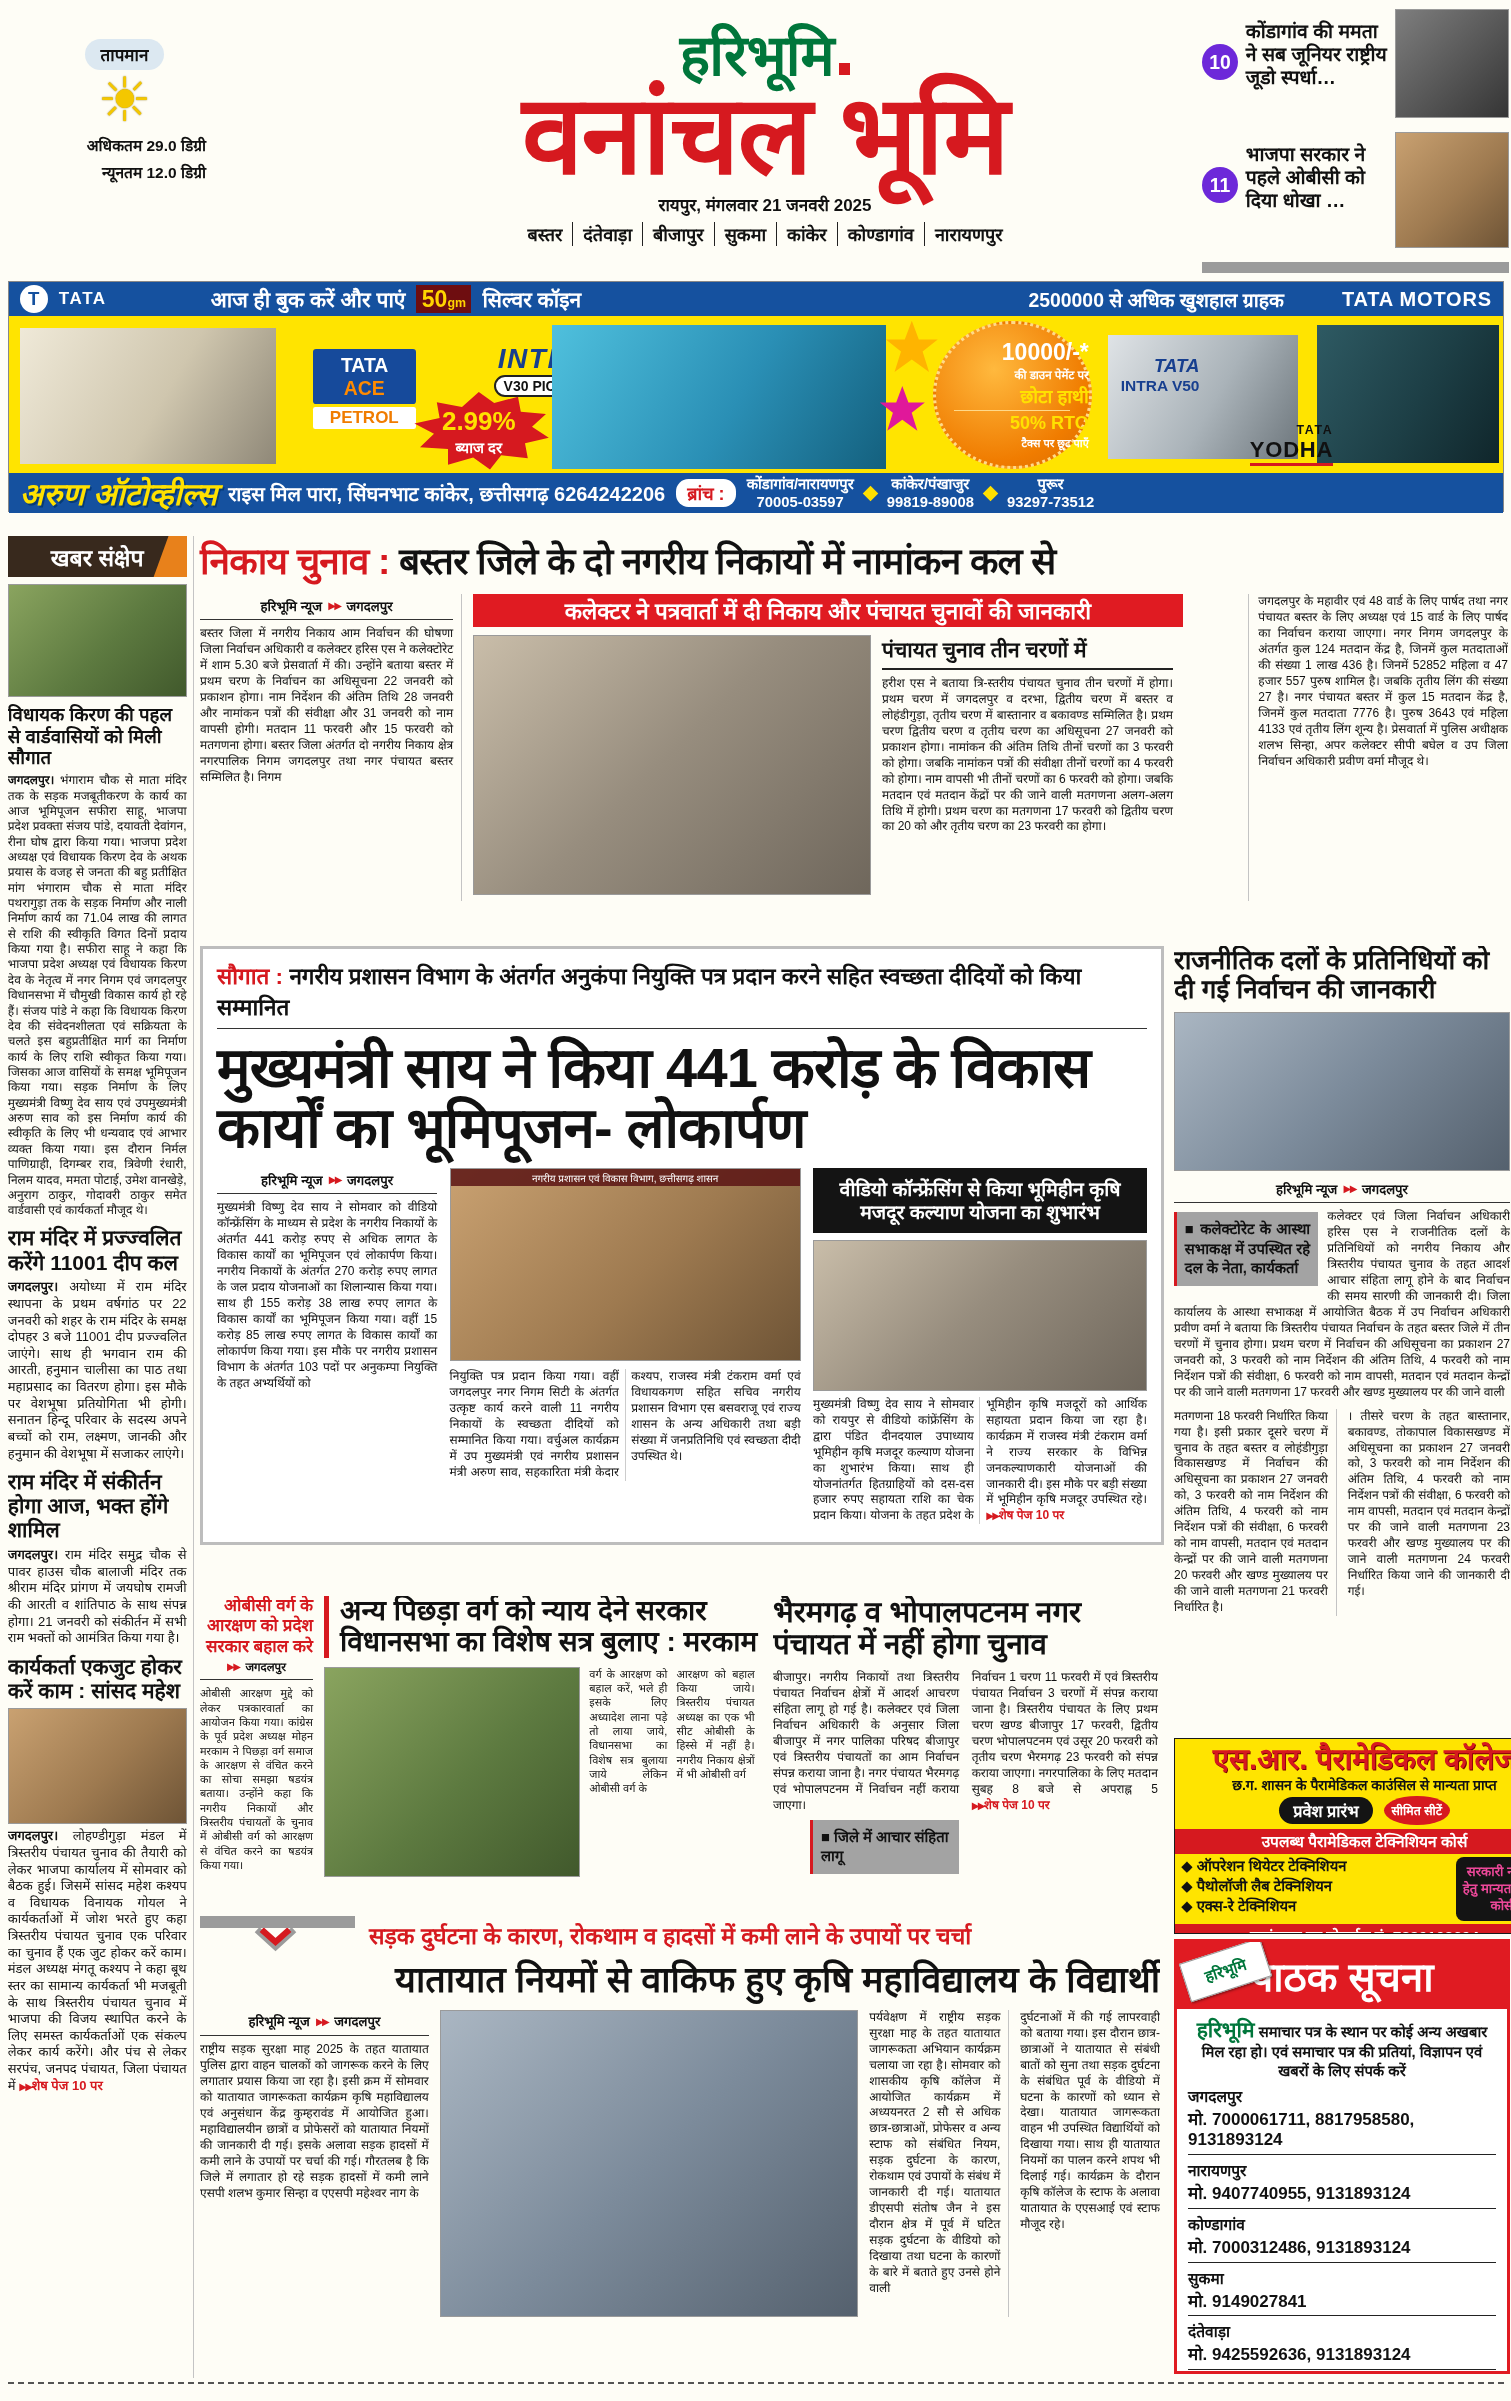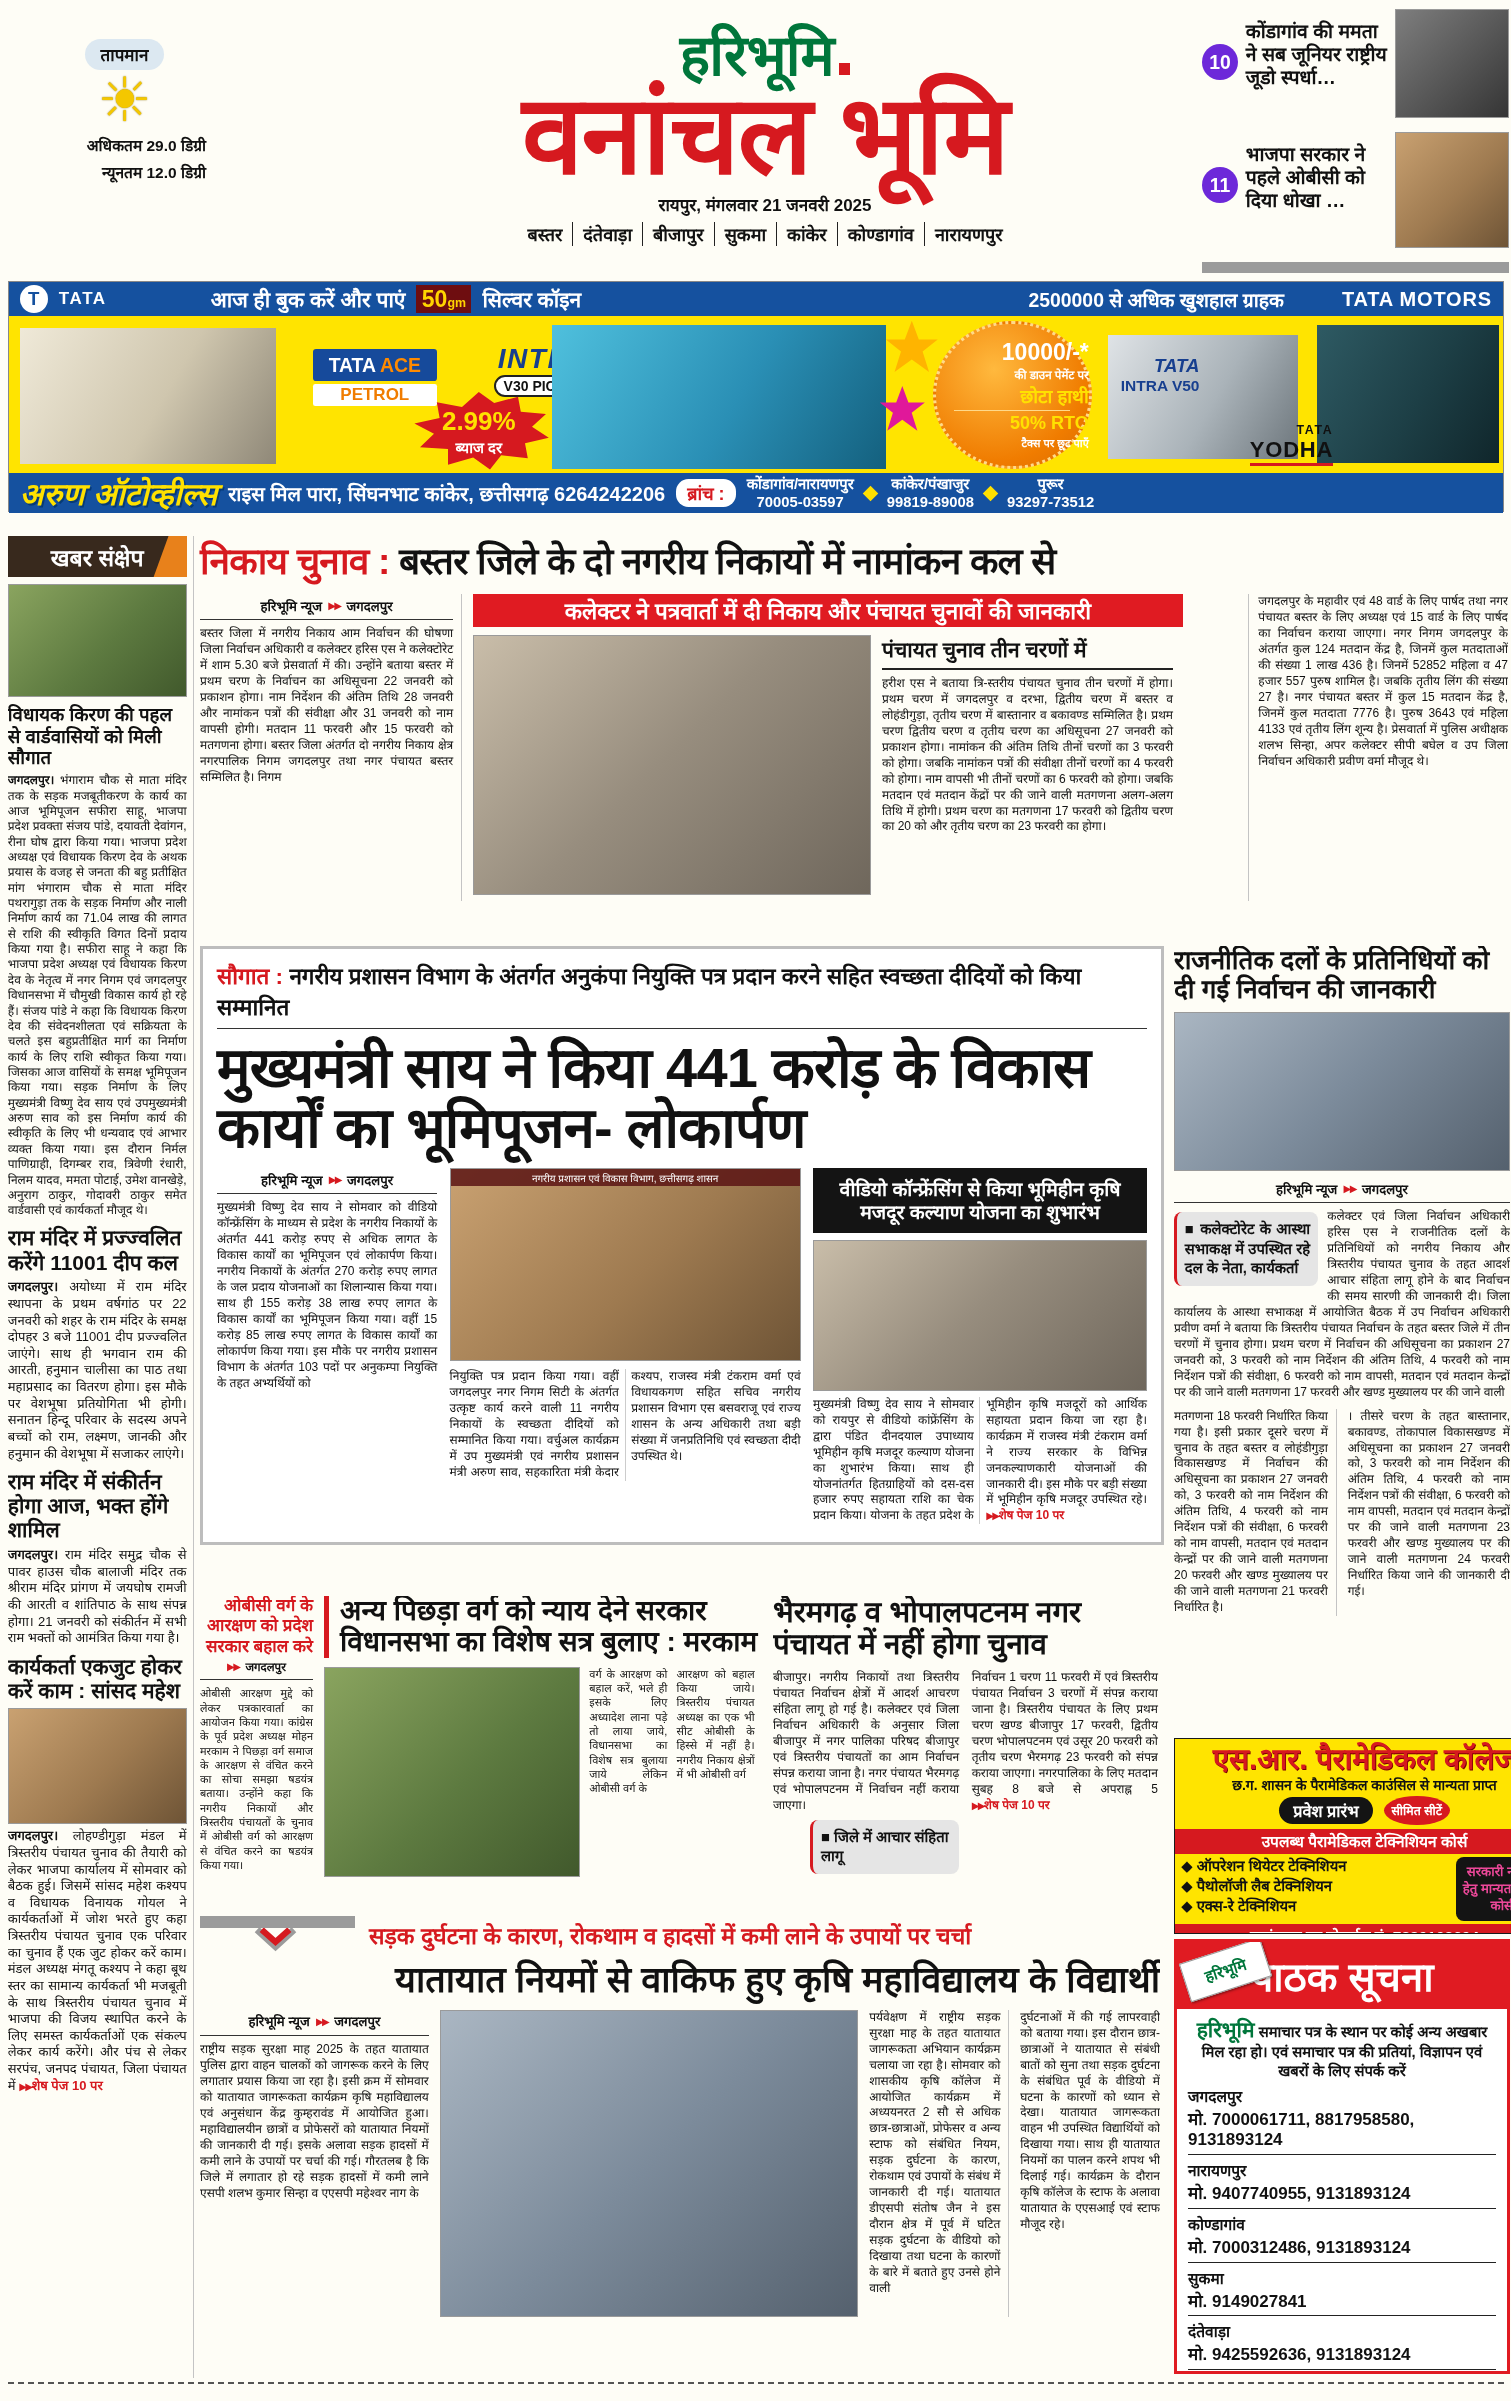--- a/index.html
+++ b/index.html
@@ -51,21 +51,21 @@
 .branch{color:#fff;font-weight:bold;font-size:14.8px;text-align:center;line-height:1.25;}
 .diam{width:11px;height:11px;background:#ffe100;transform:rotate(45deg);}
 
 .h-main{font-weight:bold;font-size:37px;line-height:1.05;letter-spacing:-0.8px;}
 .redbar{background:#e01b22;color:#fff;font-weight:bold;font-size:22.5px;display:flex;align-items:center;justify-content:center;}
 .subt{font-weight:bold;font-size:21px;border-bottom:2.3px solid #222;padding-bottom:4.7px;margin-bottom:6.2px;}
 .cmbox{border:3.1px solid #bdbdbd;background:#fff;padding:11px 14px;}
 .kick{font-size:22.5px;font-weight:bold;border-bottom:1.6px solid #333;padding-bottom:6.2px;}
 .h-cm{font-weight:bold;font-size:56px;line-height:1.06;letter-spacing:-0.8px;margin:9.3px 0 11px;}
 .blackbox{background:#141414;color:#fff;font-weight:bold;font-size:19.4px;line-height:1.2;padding:9.3px 7.8px;text-align:center;}
-.inset{background:#e5e5e5;border-left:3.9px solid #d6191f;font-weight:bold;font-size:14.8px;line-height:1.3;padding:7.8px;border-radius:8px;}
+.inset{background:#a3a3a3;border-left:3.9px solid #d6191f;font-weight:bold;font-size:14.8px;line-height:1.3;padding:7.8px;}
 .h-side{font-weight:bold;font-size:26px;line-height:1.12;}
 .h-40{font-weight:bold;font-size:29.5px;line-height:1.1;}
 .cols2{column-count:2;column-gap:12.4px;column-rule:0.8px solid #ccc;}
 
 .sb-head{background:#38291d;color:#fff;font-weight:bold;font-size:23px;text-align:center;padding:4.7px 0;position:relative;overflow:hidden;}
 .sb-head::after{content:"";position:absolute;right:-11px;top:0;width:37px;height:100%;background:#e8811b;transform:skewX(-20deg);}
 .sb-title{font-weight:bold;font-size:18.6px;line-height:1.15;margin:7.8px 0 4.7px;}
 .sb-body{font-size:12px;line-height:1.28;text-align:justify;}
 
 .pm{background:#ffe400;border:1.6px solid #1a1a1a;text-align:center;padding:4.7px 6.2px;}
@@ -132,21 +132,21 @@
     <span class="b" style="font-size:17px;letter-spacing:1.6px;">TATA</span>
     <span class="b" style="font-size:21px;margin-left:93px;">आज ही बुक करें और पाएं</span>
     <span class="coin"><span>50</span><span style="font-size:12.4px;">gm</span></span>
     <span class="b" style="font-size:21px;">सिल्वर कॉइन</span>
     <span style="flex:1;"></span>
     <span class="b" style="font-size:19.4px;">2500000 से अधिक खुशहाल ग्राहक</span>
     <span class="b" style="font-size:20px;margin-left:47px;letter-spacing:0.8px;">TATA MOTORS</span>
   </div>
   <div style="position:relative;height:157px;background:#ffe400;overflow:hidden;">
     <div class="ph" style="position:absolute;left:11.6px;top:11.6px;width:256px;height:136px;background:linear-gradient(120deg,#efe9d8,#cfc6ae 55%,#8f8878);border:none;"></div>
-    <div style="position:absolute;left:304px;top:33px;width:124px;">
+    <div style="position:absolute;left:304px;top:33px;width:103px;">
       <div class="acebadge"><span>TATA</span> <span class="o">ACE</span></div>
       <div class="acefuel">PETROL</div>
     </div>
     <div style="position:absolute;left:485px;top:27px;text-align:center;">
       <div class="intra">INTRA</div>
       <div class="pill">V30 PICKUP</div>
     </div>
     <div class="star8" style="position:absolute;left:400px;top:76px;width:140px;height:79px;">
       <span class="b" style="color:#ffe100;font-size:26px;">2.99%</span>
       <span class="b" style="font-size:14.8px;">ब्याज दर</span>

